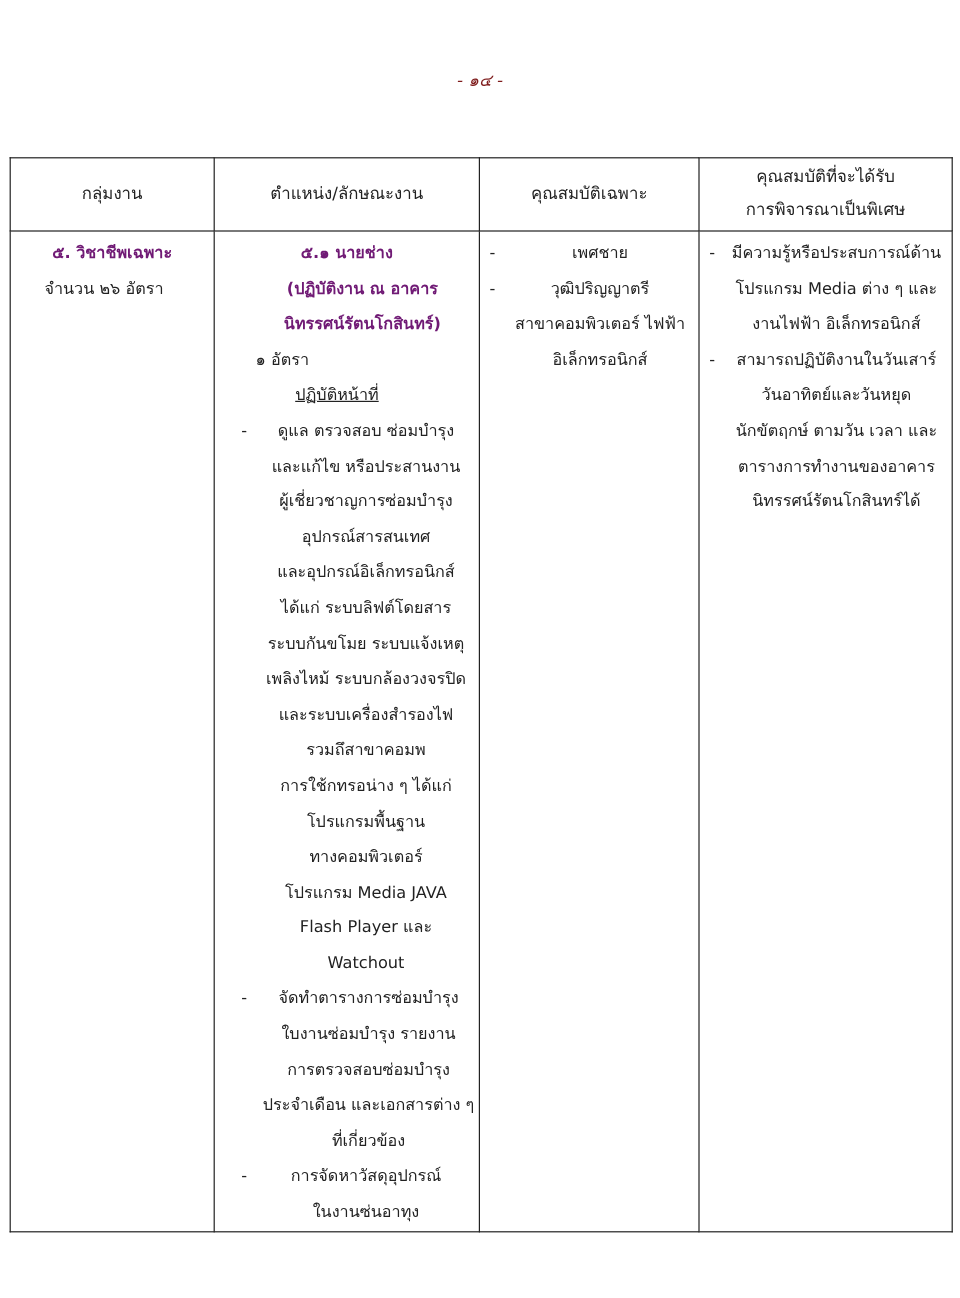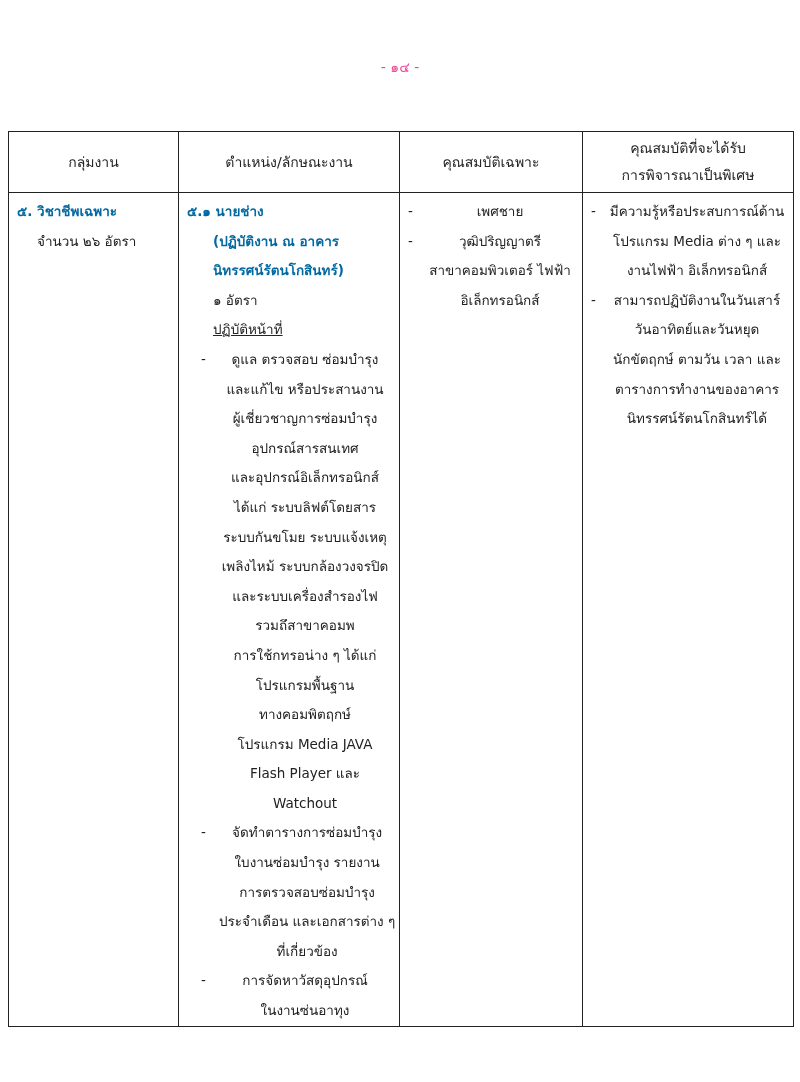--- a/index.html
+++ b/index.html
@@ -1,29 +1,29 @@
 <!DOCTYPE html>
 <html><head>
 <meta charset="utf-8">
 <style>
   html, body { margin:0; padding:0; background:#ffffff; }
   body { width:800px; height:1082px; position:relative; overflow:hidden;
          font-family:"DejaVu Sans", sans-serif; color:#222; }
   .page-num { position:absolute; top:56px; left:0; width:800px; text-align:center;
-              font-size:14px; color:#ec4899; }
+              font-size:14px; color:#7f1d1d;font-style:italic; }
   table.grid { position:absolute; top:131px; left:8px; width:785px; height:661px;
                border-collapse:collapse; table-layout:fixed; }
   table.grid th, table.grid td { border:1.5px solid #222; vertical-align:top; }
   table.grid th { height:58px; font-weight:normal; font-size:14px; text-align:center;
                   vertical-align:middle; line-height:27px; color:#222; }
   table.grid td { padding:4px 8px 0 8px; font-size:13.5px; line-height:29.6px; }
   .c1 { width:170px; } .c2 { width:221px; } .c3 { width:183px; } .c4 { width:211px; }
-  .bold { font-weight:bold; color:#0369a1; }
+  .bold { font-weight:bold; color:#701a75;text-align:center; }
   .indent { padding-left:26px; }
-  .ul { text-decoration:underline; }
+  .ul { text-decoration:underline;margin-left:33px; }
   .bullet { display:flex; }
   .bullet .dash { width:18px; flex:none; }
   .bullet .lines { flex:1;text-align:center; }
   .line { white-space:nowrap; }
 </style>
 </head>
 <body>
 
 <div class="page-num">- ๑๔ -</div>
 
@@ -72,21 +72,21 @@
             <div class="line">ผู้เชี่ยวชาญการซ่อมบำรุง</div>
             <div class="line">อุปกรณ์สารสนเทศ</div>
             <div class="line">และอุปกรณ์อิเล็กทรอนิกส์</div>
             <div class="line">ได้แก่ ระบบลิฟต์โดยสาร</div>
             <div class="line">ระบบกันขโมย  ระบบแจ้งเหตุ</div>
             <div class="line">เพลิงไหม้ ระบบกล้องวงจรปิด</div>
             <div class="line">และระบบเครื่องสำรองไฟ</div>
             <div class="line">รวมถึสาขาคอมพ</div>
             <div class="line">การใช้กทรอน่าง ๆ ได้แก่</div>
             <div class="line">โปรแกรมพื้นฐาน</div>
-            <div class="line">ทางคอมพิตฤกษ์</div>
+            <div class="line">ทางคอมพิวเตอร์</div>
             <div class="line">โปรแกรม Media JAVA</div>
             <div class="line">Flash Player และ</div>
             <div class="line">Watchout</div>
           </div>
         </div>
 
         <div class="bullet" style="padding-left:14px">
           <span class="dash">-</span>
           <div class="lines">
             <div class="line">จัดทำตารางการซ่อมบำรุง</div>

